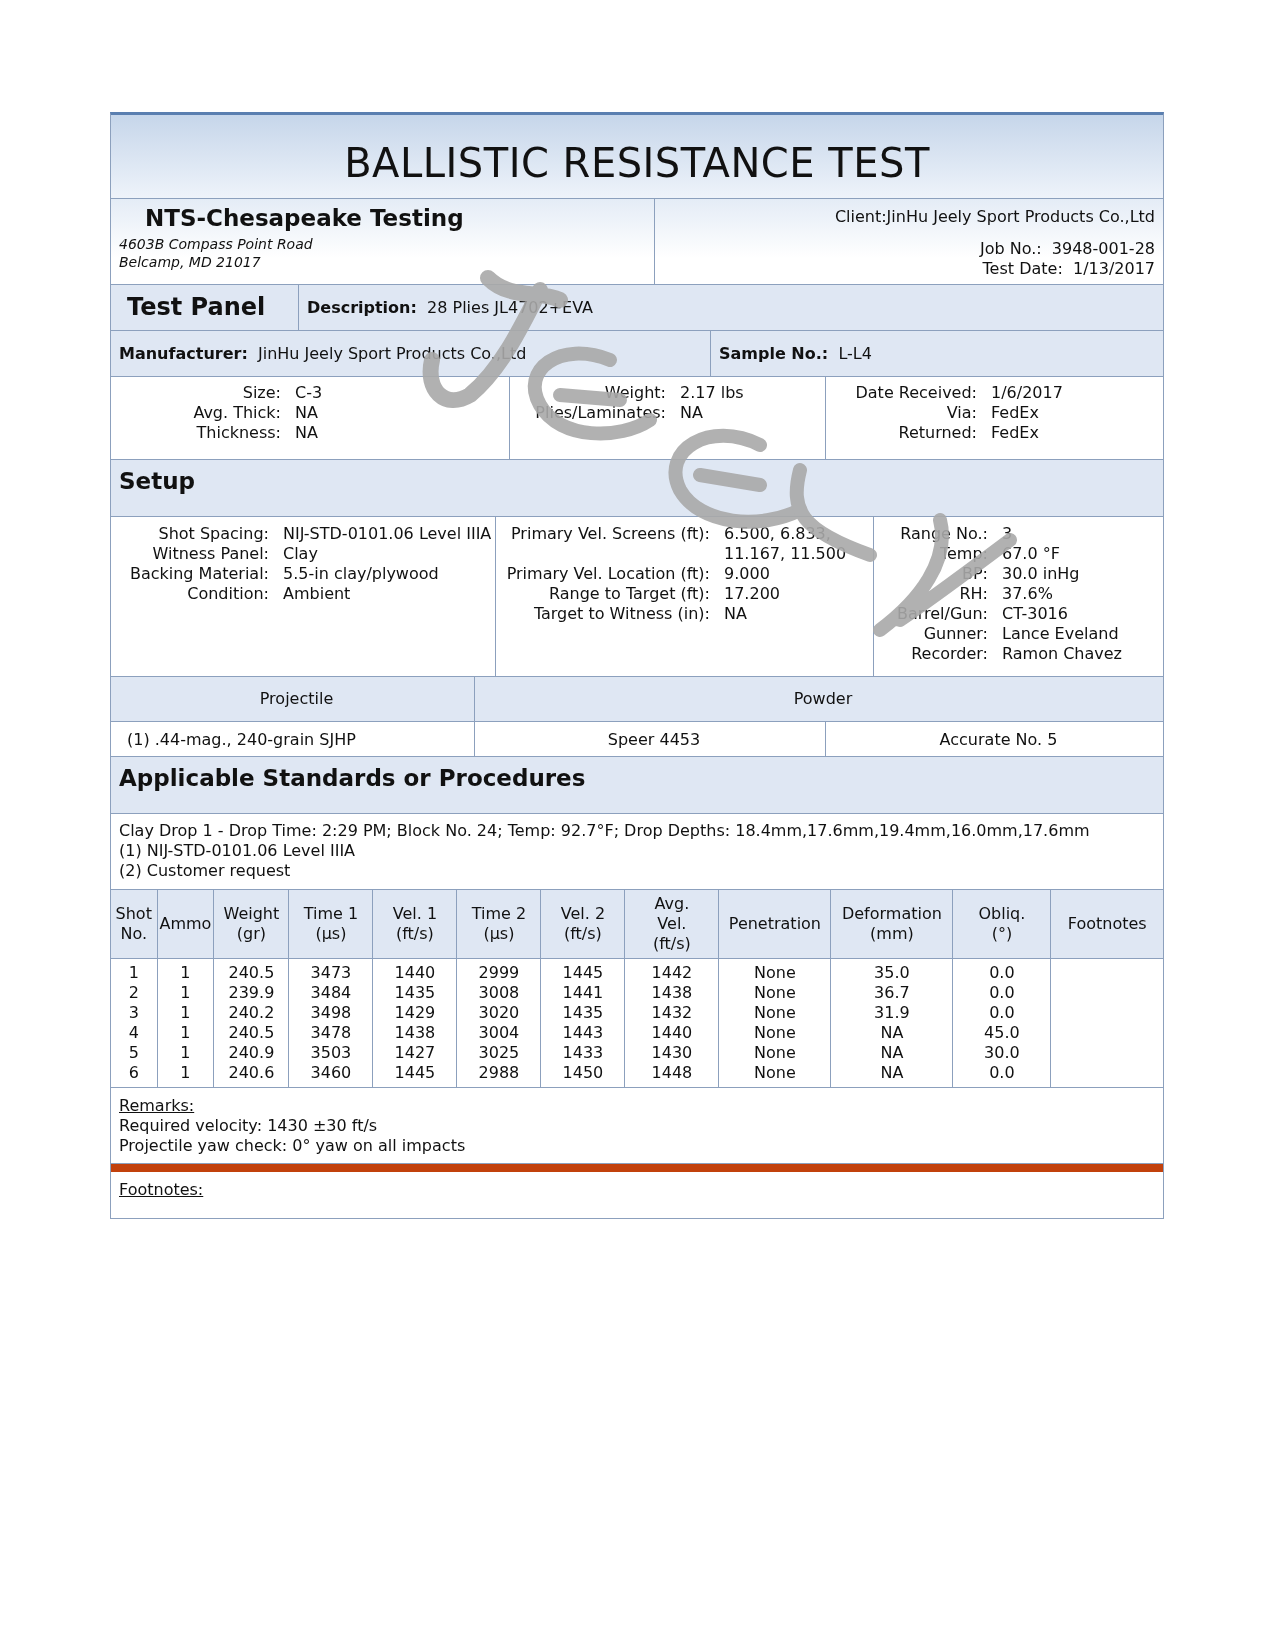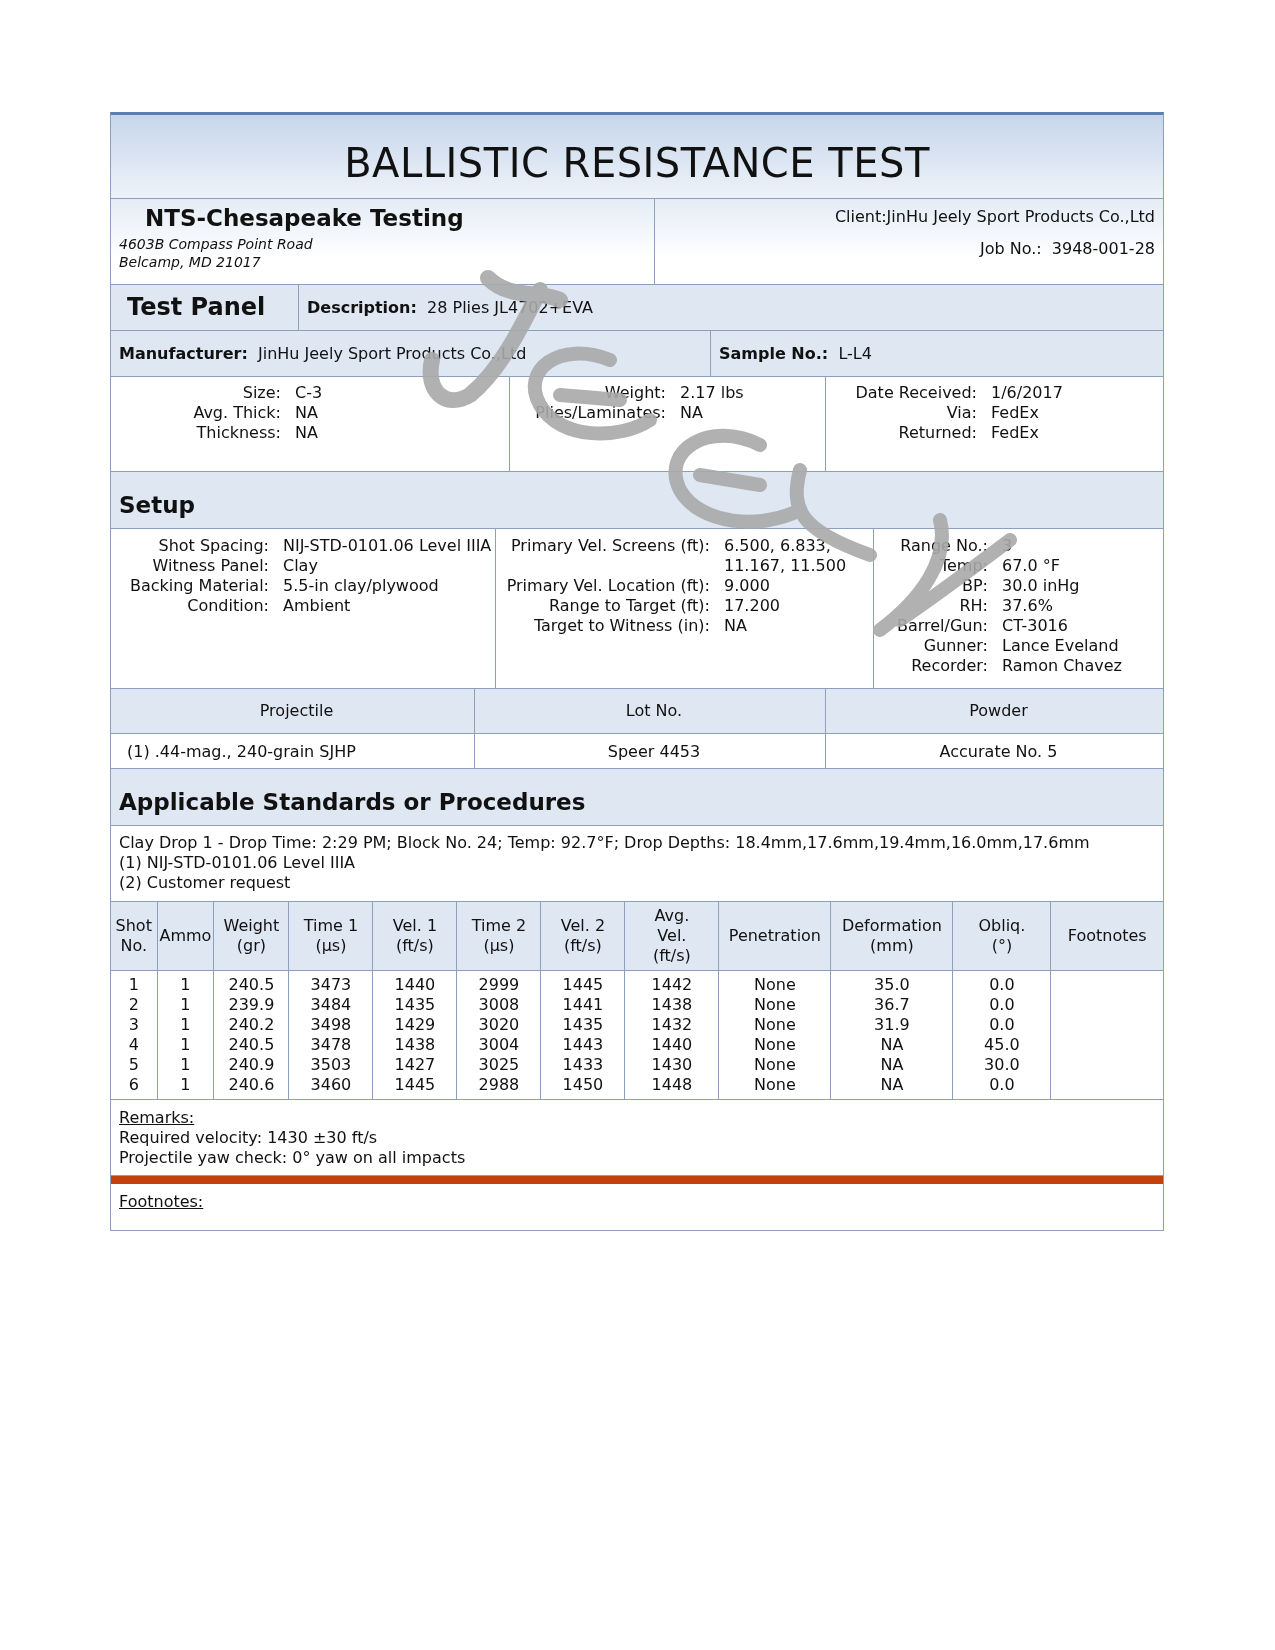--- a/index.html
+++ b/index.html
@@ -19,27 +19,27 @@
   .company-right { flex: 1; padding: 8px 8px; box-sizing: border-box; text-align: right; font-size: 16px; line-height: 20px; }
   .company-right .client { margin-bottom: 12px; }
   .section-band { background: #dfe7f3; }
   .tp-row { height: 46px; }
   .tp-title { width: 188px; border-right: 1px solid #8ca0bd; font-size: 24px; font-weight: bold; padding: 8px 16px; box-sizing: border-box; }
   .tp-desc { flex: 1; font-size: 16px; padding: 13px 8px; box-sizing: border-box; }
   .lbl-b { font-weight: bold; }
   .man-row { height: 46px; font-size: 16px; }
   .man-left { width: 600px; border-right: 1px solid #8ca0bd; padding: 13px 8px; box-sizing: border-box; }
   .man-right { flex: 1; padding: 13px 8px; box-sizing: border-box; }
-  .info3 { height: 95px; font-size: 16px; }
+  .info3 { height: 83px; font-size: 16px; }
   .info3 .col { border-right: 1px solid #8ca0bd; padding: 6px 0; box-sizing: border-box; }
   .info3 .col:last-child { border-right: none; }
   .kv { display: flex; line-height: 20px; }
   .kv .k { text-align: right; padding-right: 14px; box-sizing: border-box; }
   .kv .v { flex: 1; }
-  .section-title { height: 57px; font-size: 23px; font-weight: bold; padding: 20px 8px; box-sizing: border-box; }
+  .section-title { height: 57px; font-size: 23px; font-weight: bold; padding: 8px 8px; box-sizing: border-box; }
   .setup { height: 160px; font-size: 16px; }
   .setup .col { border-right: 1px solid #8ca0bd; padding: 7px 0; box-sizing: border-box; }
   .setup .col:last-child { border-right: none; }
   .ammo-head { height: 45px; font-size: 16px; }
   .ammo-head div, .ammo-vals div { border-right: 1px solid #8ca0bd; text-align: center; padding: 12px 0; box-sizing: border-box; margin-left: 8px; }
   .ammo-head div:last-child, .ammo-vals div:last-child { border-right: none; }
   .ammo-vals { height: 35px; font-size: 16px; }
   .ammo-vals div { padding: 8px 0; }
   .ammo-vals .first { text-align: left; padding-left: 8px; }
   .std-text { display: block; height: 76px; padding: 7px 8px; box-sizing: border-box; font-size: 16px; line-height: 20px; }
@@ -68,20 +68,21 @@
     <div class="company-left">
       <div class="company-name">NTS-Chesapeake Testing</div>
       <div class="company-addr">
         <div>4603B Compass Point Road</div>
         <div>Belcamp, MD 21017</div>
       </div>
     </div>
     <div class="company-right">
       <div class="client">Client:JinHu  Jeely  Sport  Products  Co.,Ltd</div>
       <div><span>Job No.:</span>&nbsp; <span>3948-001-28</span></div>
+      <div><span>Test Date:</span>&nbsp; <span>1/13/2017</span></div>
     </div>
   </div>
 
   <div class="row tp-row section-band">
     <div class="tp-title">Test Panel</div>
     <div class="tp-desc"><span class="lbl-b">Description:</span>&nbsp; <span>28 Plies JL4702+EVA</span></div>
   </div>
 
   <div class="row man-row section-band">
     <div class="man-left"><span class="lbl-b">Manufacturer:</span>&nbsp; <span>JinHu  Jeely  Sport  Products  Co.,Ltd</span></div>
@@ -200,21 +201,20 @@
       <div class="kv">
           <span class="k" style="width:128px">Recorder:</span>
           <span class="v">Ramon Chavez</span>
         </div>
     </div>
   </div>
 
 
   <div class="row ammo-head section-band">
     <div style="width:356px">Projectile</div>
-    <div style="width:343px">Lot No.</div>
     <div style="flex:1">Powder</div>
   </div>
   <div class="row ammo-vals">
     <div class="first" style="width:356px">(1)  .44-mag., 240-grain SJHP</div>
     <div style="width:343px">Speer 4453</div>
     <div style="flex:1">Accurate No. 5</div>
   </div>
 
   <div class="row section-title section-band">Applicable Standards or Procedures</div>
 

